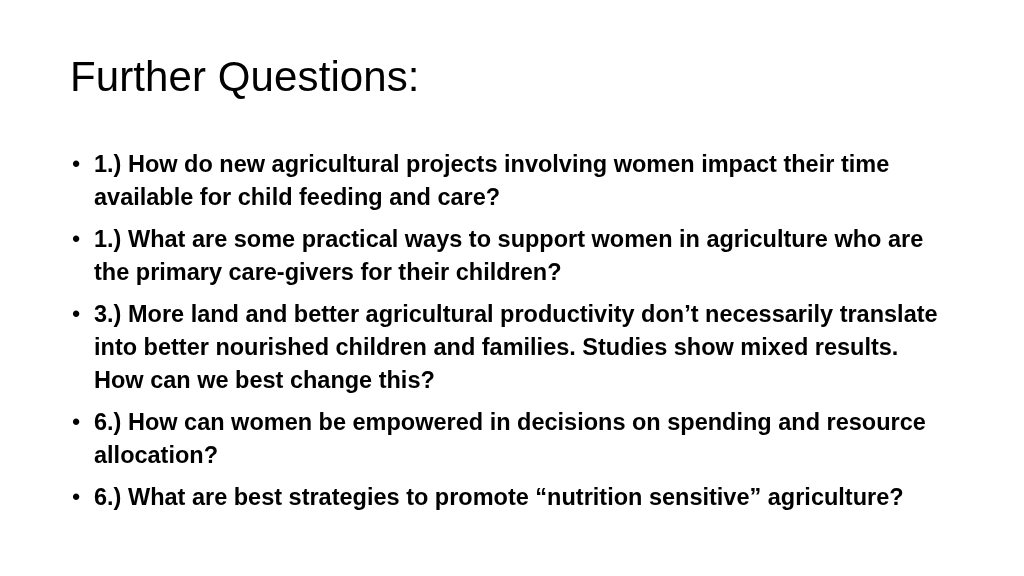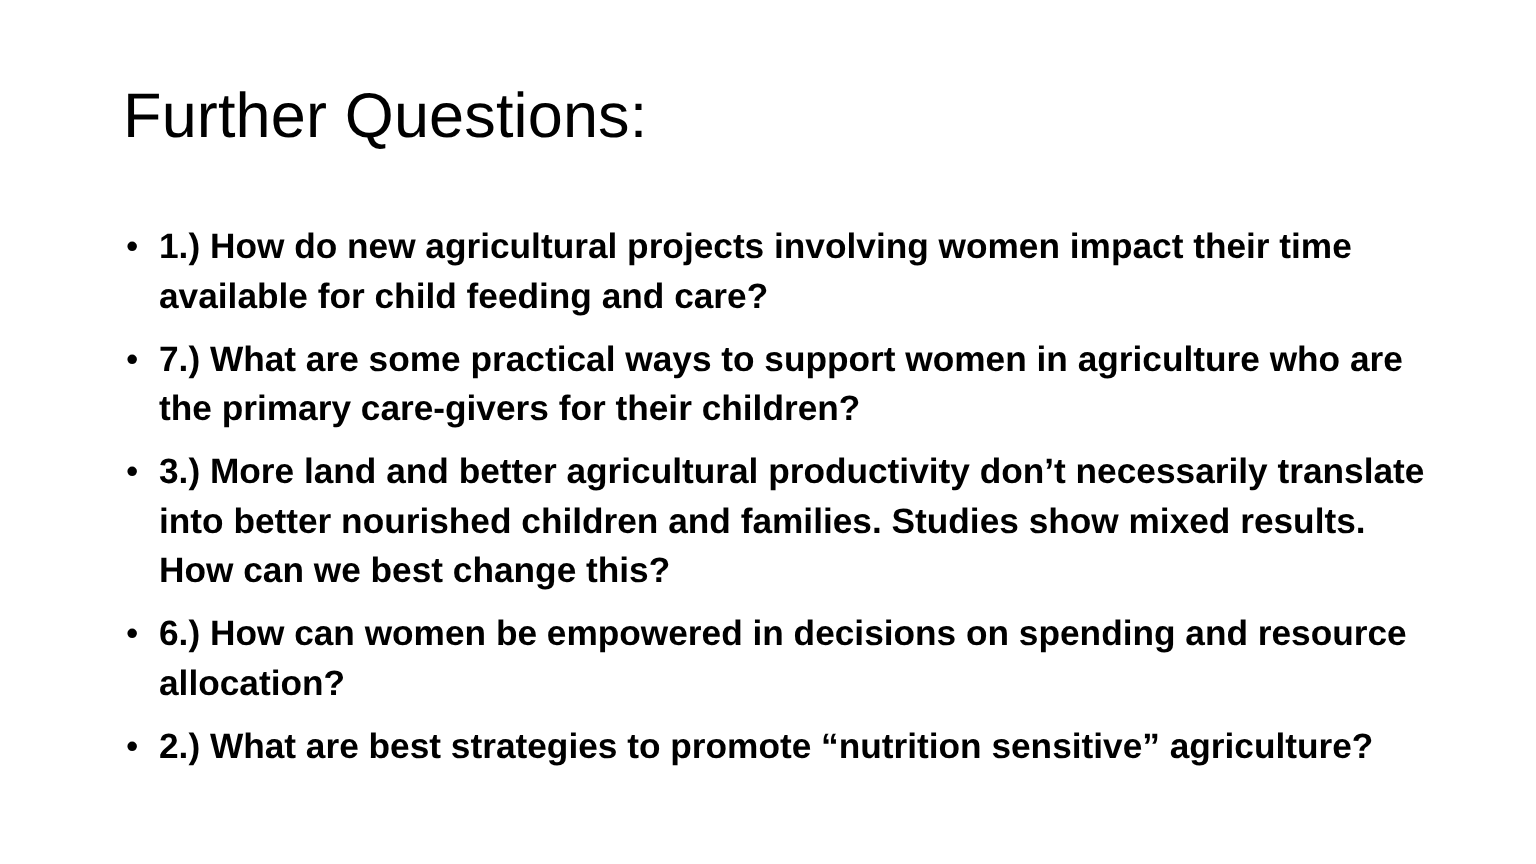--- a/index.html
+++ b/index.html
@@ -15,21 +15,20 @@
     color: #000000;
     -webkit-font-smoothing: antialiased;
   }
 
   .slide {
     position: relative;
     width: 1003px;
     height: 576px;
     background: #ffffff;
     box-sizing: border-box;
-    margin-left: 12px;
   }
 
   .slide-title {
     position: absolute;
     left: 70px;
     top: 52px;
     width: 890px;
     font-size: 42px;
     font-weight: 300;
     line-height: 1.18;
@@ -87,33 +86,33 @@
 
   <ul class="body-list">
 
     <li class="bullet-item">
       <span class="bullet-marker">•</span>
       <span class="bullet-text">1.) How do new agricultural projects involving women impact their time available for child feeding and care?</span>
     </li>
 
     <li class="bullet-item">
       <span class="bullet-marker">•</span>
-      <span class="bullet-text">7.) What are some practical ways to support women in agriculture who are the primary care-givers for their children?</span>
+      <span class="bullet-text">1.) What are some practical ways to support women in agriculture who are the primary care-givers for their children?</span>
     </li>
 
     <li class="bullet-item">
       <span class="bullet-marker">•</span>
       <span class="bullet-text">3.) More land and better agricultural productivity don’t necessarily translate into better nourished children and families. Studies show mixed results. How can we best change this?</span>
     </li>
 
     <li class="bullet-item">
       <span class="bullet-marker">•</span>
       <span class="bullet-text">6.) How can women be empowered in decisions on spending and resource allocation?</span>
     </li>
 
     <li class="bullet-item">
       <span class="bullet-marker">•</span>
-      <span class="bullet-text">2.) What are best strategies to promote “nutrition sensitive” agriculture?</span>
+      <span class="bullet-text">6.) What are best strategies to promote “nutrition sensitive” agriculture?</span>
     </li>
 
   </ul>
 
 </div>
 
 </body></html>

